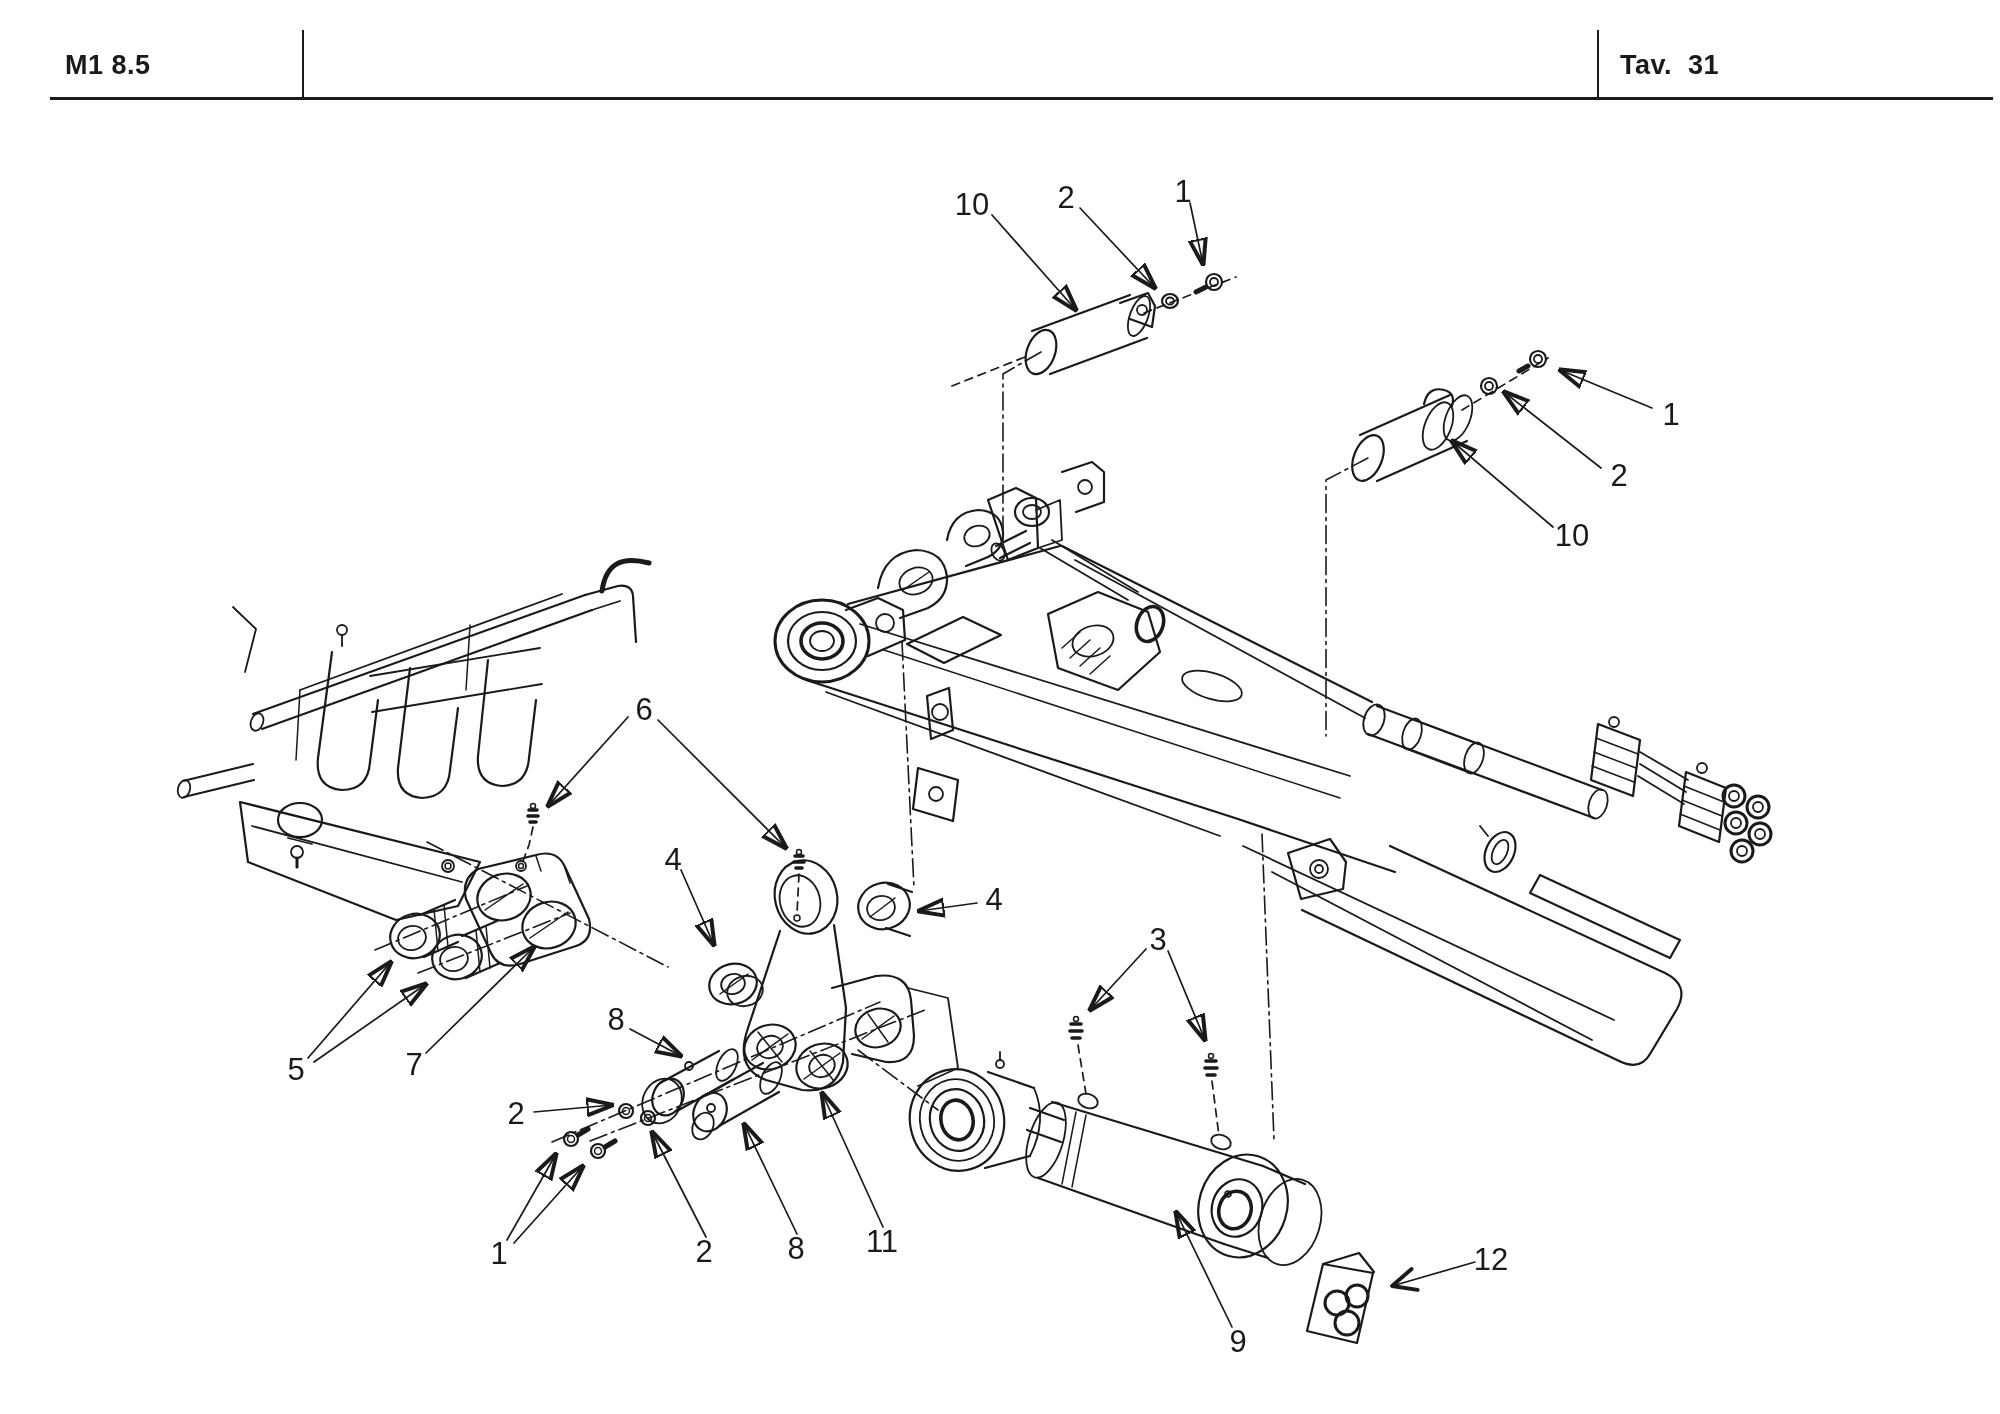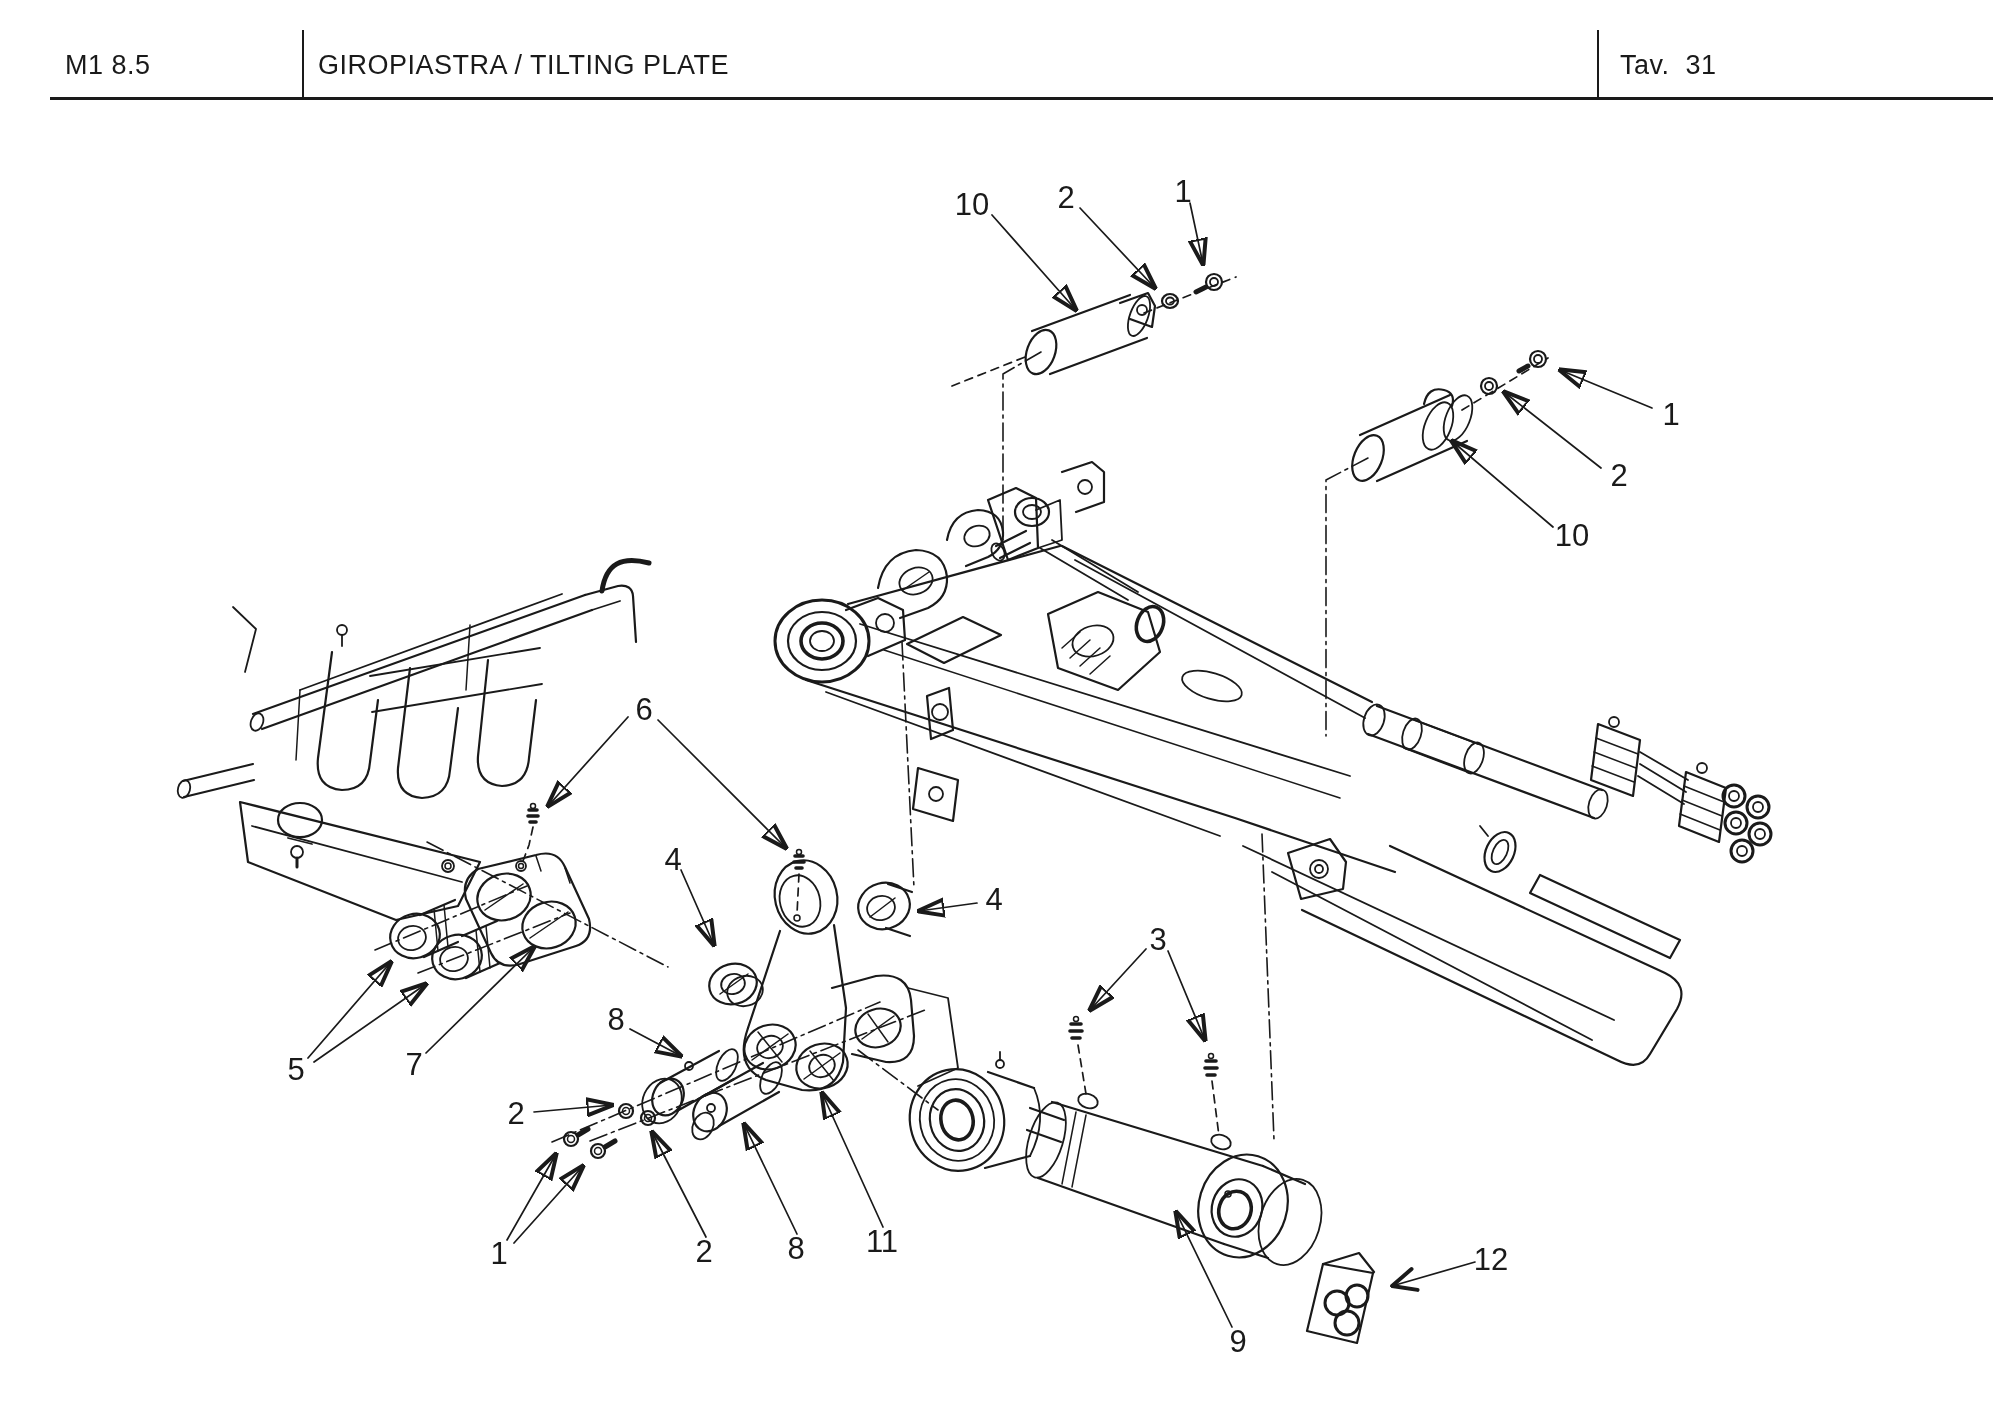--- a/index.html
+++ b/index.html
@@ -1,18 +1,18 @@
 <!DOCTYPE html>
 <html><head>
 <meta charset="utf-8">
 <style>
   html,body{margin:0;padding:0;background:#e8e8e8;}
   .page{position:relative;width:2000px;height:1414px;background:#ffffff;overflow:hidden;
         font-family:"Liberation Sans", sans-serif;color:#1a1a1a;}
-  .hdr-text{position:absolute;font-weight:normal;font-size:27px;letter-spacing:0.5px;white-space:pre;}
+  .hdr-text{position:absolute;font-weight:bold;font-size:27px;letter-spacing:0.5px;white-space:pre;}
   .doc-code{left:65px;top:50px;}
   .title{left:318px;top:50px;}
   .plate{left:1620px;top:50px;text-align:right;}
   .vline{position:absolute;width:2px;background:#1a1a1a;top:30px;height:68px;}
   .v1{left:302px;}
   .v2{left:1597px;}
   .rule{position:absolute;left:50px;top:97px;width:1943px;height:3px;background:#1a1a1a;}
   svg{position:absolute;left:0;top:0;}
   svg *{vector-effect:none;}
   .ln, svg path, svg ellipse, svg circle, svg line{fill:none;stroke:#1a1a1a;stroke-width:2.2;stroke-linecap:round;stroke-linejoin:round;}
@@ -27,21 +27,20 @@
   .callout{fill:#1a1a1a;stroke:none !important;font-family:"Liberation Sans",sans-serif;
            font-size:31px;text-anchor:middle;dominant-baseline:central;}
 </style>
 </head>
 <body>
 
 <div class="page">
 
   <div class="hdr-text doc-code">M1 8.5</div>
   <div class="vline v1"></div>
-  <div class="hdr-text title">GIROPIASTRA / TILTING PLATE</div>
   <div class="vline v2"></div>
   <div class="hdr-text plate">Tav.  31</div>
   <div class="rule"></div>
 
   <svg width="2000" height="1414" viewBox="0 0 2000 1414">
     <defs>
       <marker id="arrowSolid" viewBox="0 0 15 11" refX="14" refY="5.5" markerWidth="16" markerHeight="12" orient="auto">
         <path d="M0,1 L15,5.5 L0,10 Z" fill="#1a1a1a" stroke="none"></path>
       </marker>
       <marker id="arrowOpen" viewBox="0 0 16 14" refX="15" refY="7" markerWidth="17" markerHeight="15" orient="auto">

